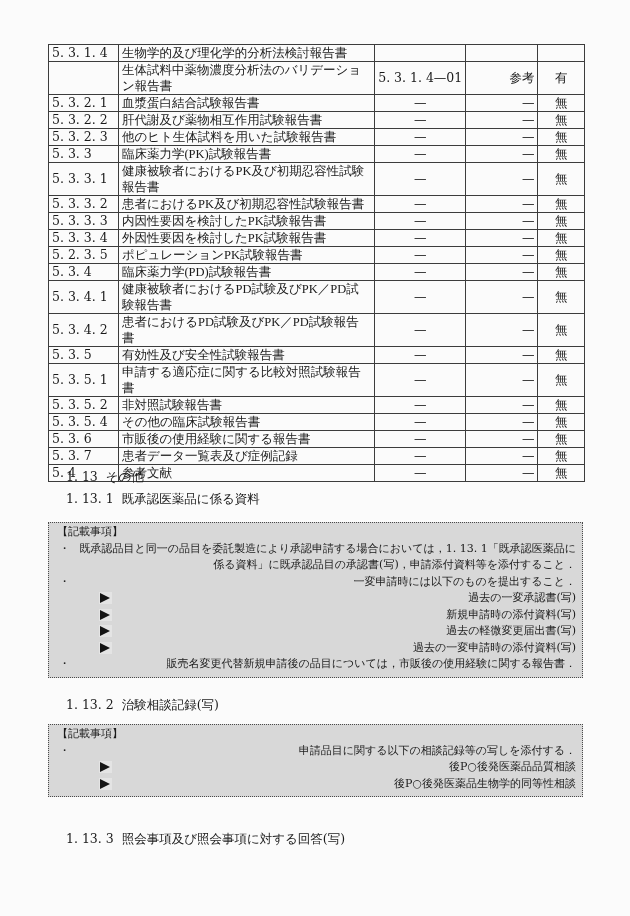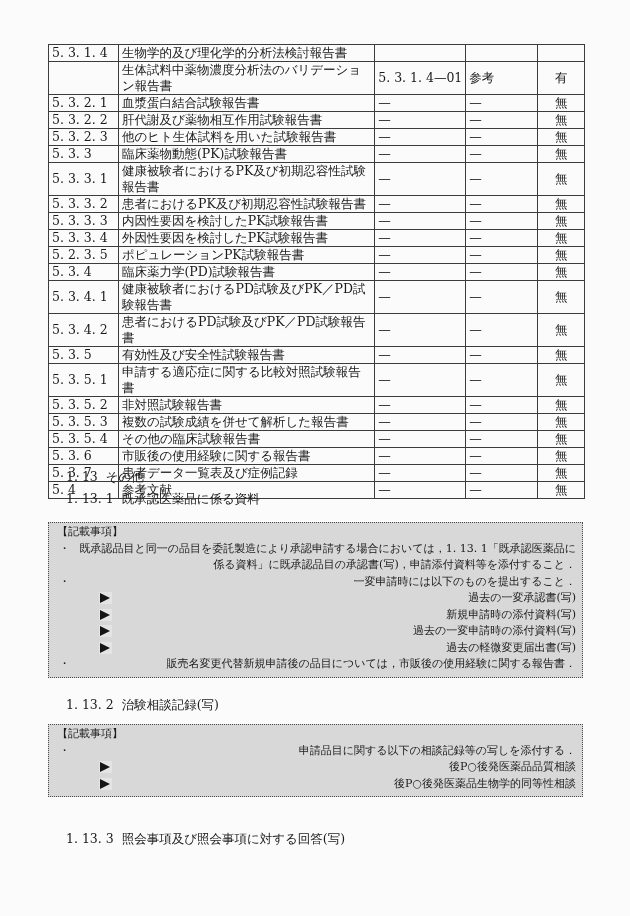--- a/index.html
+++ b/index.html
@@ -30,23 +30,23 @@
     line-height:1.28;
     border-radius:31px;
   }
   table.report td{
     border:1px solid var(--tborder);
     padding:0 3px;
     vertical-align:middle;
     height:16px;
   }
   td.c-no{width:70px;white-space:pre;padding-left:2px;}
-  td.c-title{width:260px;padding-left:4px;}
-  td.c-doc{width:87px;white-space:pre;padding-left:1px;}
-  td.c-ref{width:73px;text-align:left;}
+  td.c-title{width:260px;padding-left:4px;font-family:Liberation Serif, serif;}
+  td.c-doc{width:87px;white-space:pre;padding-left:1px;text-align:center;}
+  td.c-ref{width:73px;text-align:right;}
   td.c-avail{width:47px;text-align:center;}
 
   
   .sec-heading{
     position:absolute;left:66px;
     font-size:12.5px;
     white-space:pre;
     line-height:16px;
   }
   #h-other{top:469px;}
@@ -134,21 +134,21 @@
         </tr>
         <tr>
           <td class="c-no">5. 3. 2. 3</td>
           <td class="c-title">他のヒト生体試料を用いた試験報告書</td>
           <td class="c-doc">—</td>
           <td class="c-ref">—</td>
           <td class="c-avail">無</td>
         </tr>
         <tr>
           <td class="c-no">5. 3. 3</td>
-          <td class="c-title">臨床薬物動態(PK)試験報告書</td>
+          <td class="c-title">臨床薬力学(PK)試験報告書</td>
           <td class="c-doc">—</td>
           <td class="c-ref">—</td>
           <td class="c-avail">無</td>
         </tr>
         <tr>
           <td class="c-no">5. 3. 3. 1</td>
           <td class="c-title">健康被験者におけるPK及び初期忍容性試験報告書</td>
           <td class="c-doc">—</td>
           <td class="c-ref">—</td>
           <td class="c-avail">無</td>
@@ -212,27 +212,20 @@
         <tr>
           <td class="c-no">5. 3. 5. 1</td>
           <td class="c-title">申請する適応症に関する比較対照試験報告書</td>
           <td class="c-doc">—</td>
           <td class="c-ref">—</td>
           <td class="c-avail">無</td>
         </tr>
         <tr>
           <td class="c-no">5. 3. 5. 2</td>
           <td class="c-title">非対照試験報告書</td>
-          <td class="c-doc">—</td>
-          <td class="c-ref">—</td>
-          <td class="c-avail">無</td>
-        </tr>
-        <tr>
-          <td class="c-no">5. 3. 5. 3</td>
-          <td class="c-title">複数の試験成績を併せて解析した報告書</td>
           <td class="c-doc">—</td>
           <td class="c-ref">—</td>
           <td class="c-avail">無</td>
         </tr>
         <tr>
           <td class="c-no">5. 3. 5. 4</td>
           <td class="c-title">その他の臨床試験報告書</td>
           <td class="c-doc">—</td>
           <td class="c-ref">—</td>
           <td class="c-avail">無</td>
@@ -278,25 +271,25 @@
       <div class="note-item arrow">
         <span class="marker"></span>
         <span class="note-text">過去の一変承認書(写)</span>
       </div>
       <div class="note-item arrow">
         <span class="marker"></span>
         <span class="note-text">新規申請時の添付資料(写)</span>
       </div>
       <div class="note-item arrow">
         <span class="marker"></span>
+        <span class="note-text">過去の軽微変更届出書(写)</span>
+      </div>
+      <div class="note-item arrow">
+        <span class="marker"></span>
         <span class="note-text">過去の一変申請時の添付資料(写)</span>
-      </div>
-      <div class="note-item arrow">
-        <span class="marker"></span>
-        <span class="note-text">過去の軽微変更届出書(写)</span>
       </div>
       <div class="note-item dot">
         <span class="marker">・</span>
         <span class="note-text">販売名変更代替新規申請後の品目については，市販後の使用経験に関する報告書．</span>
       </div>
     </div>
 
   <div class="sec-heading" id="h-132">1. 13. 2  治験相談記録(写)</div>
 
   <div class="note-box" id="note-box-2">

